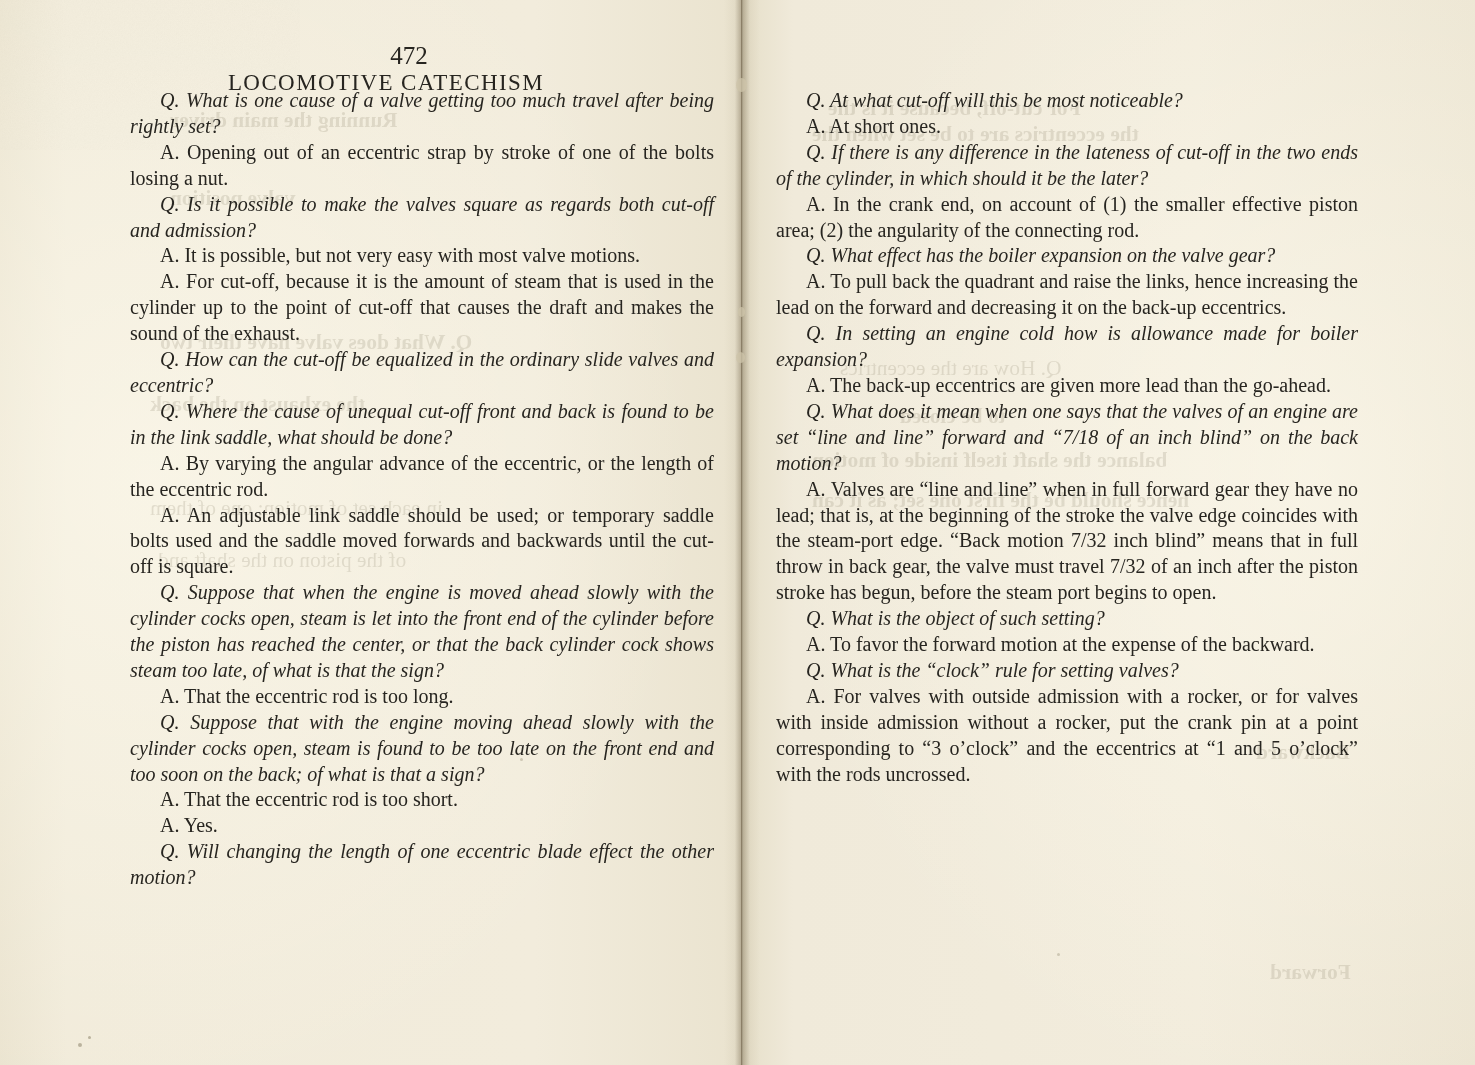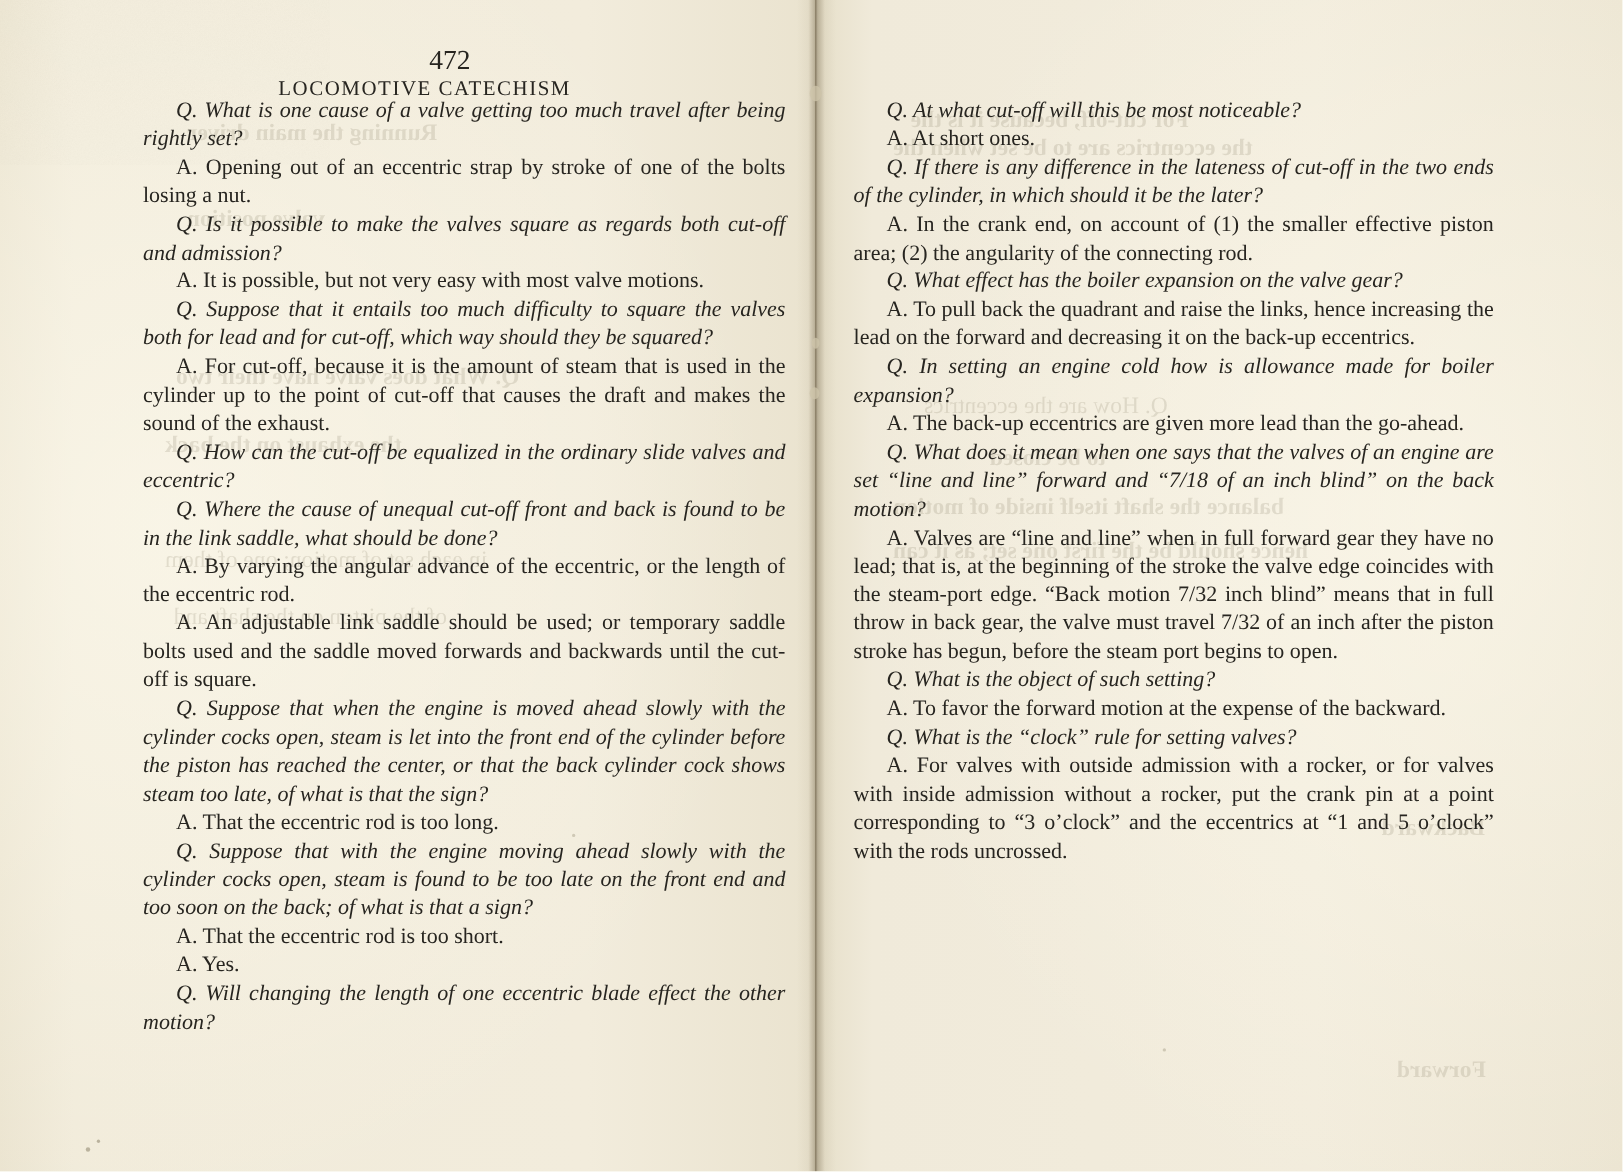--- a/index.html
+++ b/index.html
@@ -94,21 +94,21 @@
   #head-right { left: 798px; width: 580px; }
 
   .folio {
     font-size: 25px;
     letter-spacing: 0;
     font-weight: 400;
   }
   .head-title {
     flex: 1;
     text-align: center;
-    font-size: 19px;
+    font-size: 23px;
   }
   #head-left .head-title  { padding-right: 46px; }
   #head-right .head-title { padding-left: 34px; }
 
   
   .column {
     position: absolute;
     top: 88px;
     font-size: 20px;
     line-height: 25.9px;
@@ -194,21 +194,20 @@
     <span class="folio">472</span>
     <span class="head-title">LOCOMOTIVE CATECHISM</span>
   </div>
 
 
   <div class="column" id="col-left">
       <p class="para q"><span class="lbl">Q.</span><span> What is one cause of a valve getting too much travel after being rightly set?</span></p>
       <p class="para a"><span class="lbl">A.</span><span> Opening out of an eccentric strap by stroke of one of the bolts losing a nut.</span></p>
       <p class="para q"><span class="lbl">Q.</span><span> Is it possible to make the valves square as regards both cut-off and admission?</span></p>
       <p class="para a"><span class="lbl">A.</span><span> It is possible, but not very easy with most valve motions.</span></p>
-      <p class="para q"><span class="lbl">Q.</span><span> Suppose that it entails too much difficulty to square the valves both for lead and for cut-off, which way should they be squared?</span></p>
       <p class="para a"><span class="lbl">A.</span><span> For cut-off, because it is the amount of steam that is used in the cylinder up to the point of cut-off that causes the draft and makes the sound of the exhaust.</span></p>
       <p class="para q"><span class="lbl">Q.</span><span> How can the cut-off be equalized in the ordinary slide valves and eccentric?</span></p>
       <p class="para q"><span class="lbl">Q.</span><span> Where the cause of unequal cut-off front and back is found to be in the link saddle, what should be done?</span></p>
       <p class="para a"><span class="lbl">A.</span><span> By varying the angular advance of the eccentric, or the length of the eccentric rod.</span></p>
       <p class="para a"><span class="lbl">A.</span><span> An adjustable link saddle should be used; or temporary saddle bolts used and the saddle moved forwards and backwards until the cut-off is square.</span></p>
       <p class="para q"><span class="lbl">Q.</span><span> Suppose that when the engine is moved ahead slowly with the cylinder cocks open, steam is let into the front end of the cylinder before the piston has reached the center, or that the back cylinder cock shows steam too late, of what is that the sign?</span></p>
       <p class="para a"><span class="lbl">A.</span><span> That the eccentric rod is too long.</span></p>
       <p class="para q"><span class="lbl">Q.</span><span> Suppose that with the engine moving ahead slowly with the cylinder cocks open, steam is found to be too late on the front end and too soon on the back; of what is that a sign?</span></p>
       <p class="para a"><span class="lbl">A.</span><span> That the eccentric rod is too short.</span></p>
       <p class="para a"><span class="lbl">A.</span><span> Yes.</span></p>

